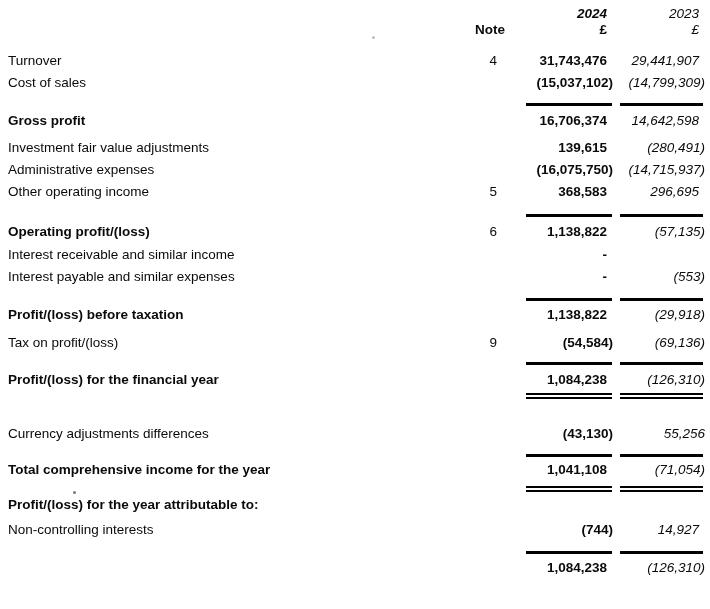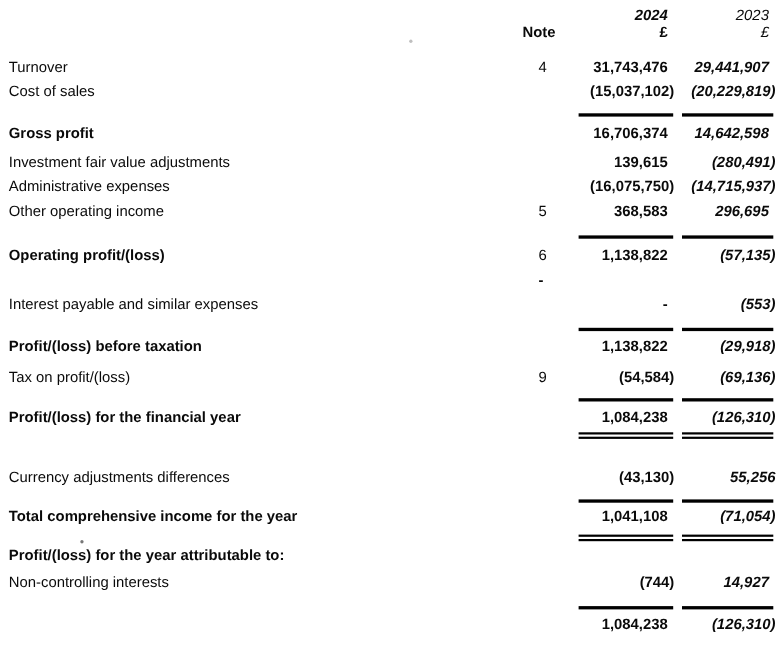--- a/index.html
+++ b/index.html
@@ -14,21 +14,21 @@
   }
   .page { padding: 6px 0 0 8px; }
   .row {
     display: grid;
     grid-template-columns: 429px 68px 113px 92px;
     align-items: center;
   }
   .c { white-space: nowrap; }
   .label { text-align: left; }
   .note { text-align: right; padding-right: 8px; }
-  .amt  { text-align: right; padding-right: 5px; font-weight: bold; }
+  .amt  { text-align: right; padding-right: 5px; }
   .a24  { font-weight: bold; }
   .a23  { font-style: italic; }
   .hdr .note { font-weight: bold; padding-right: 0; }
   .hdr .a23 { font-weight: normal; }
   .trow { height: 22px; line-height: 22px; }
   .hrow { height: 16px; line-height: 16px; }
   .emph .label { font-weight: bold; }
   
   .rulerow { align-items: start; }
   .rule {
@@ -87,21 +87,21 @@
   <div class="row trow mt23">
     <div class="c label">Turnover</div>
     <div class="c note">4</div>
     <div class="c amt a24" style="padding-right: 11px;">31,743,476</div>
     <div class="c amt a23" style="padding-right: 11px;">29,441,907</div>
   </div>
   <div class="row trow">
     <div class="c label">Cost of sales</div>
     <div class="c note"></div>
     <div class="c amt a24">(15,037,102)</div>
-    <div class="c amt a23">(20,229,819)</div>
+    <div class="c amt a23">(14,799,309)</div>
   </div>
 
   <div class="row rulerow mt9">
     <div class="c"></div>
       <div class="c"></div>
     <div class="c">
         <div class="rule"></div>
       </div>
     <div class="c">
         <div class="rule r23"></div>
@@ -144,20 +144,21 @@
       </div>
   </div>
 
   <div class="row trow emph mt4">
     <div class="c label">Operating profit/(loss)</div>
     <div class="c note">6</div>
     <div class="c amt a24" style="padding-right: 11px;">1,138,822</div>
     <div class="c amt a23">(57,135)</div>
   </div>
   <div class="row trow mt1">
+    <div class="c label">Interest receivable and similar income</div>
     <div class="c note"></div>
     <div class="c amt a24" style="padding-right: 11px;">-</div>
   </div>
   <div class="row trow">
     <div class="c label">Interest payable and similar expenses</div>
     <div class="c note"></div>
     <div class="c amt a24" style="padding-right: 11px;">-</div>
     <div class="c amt a23">(553)</div>
   </div>
 

